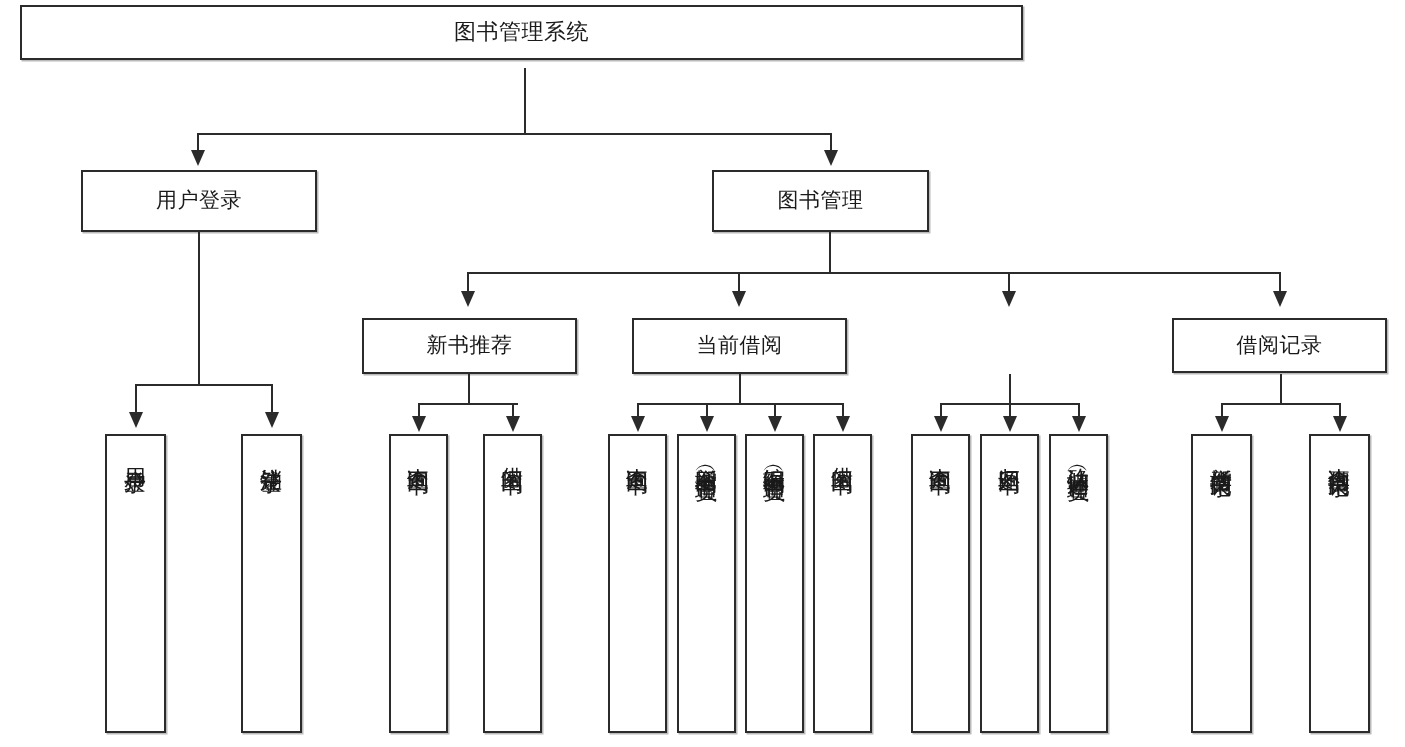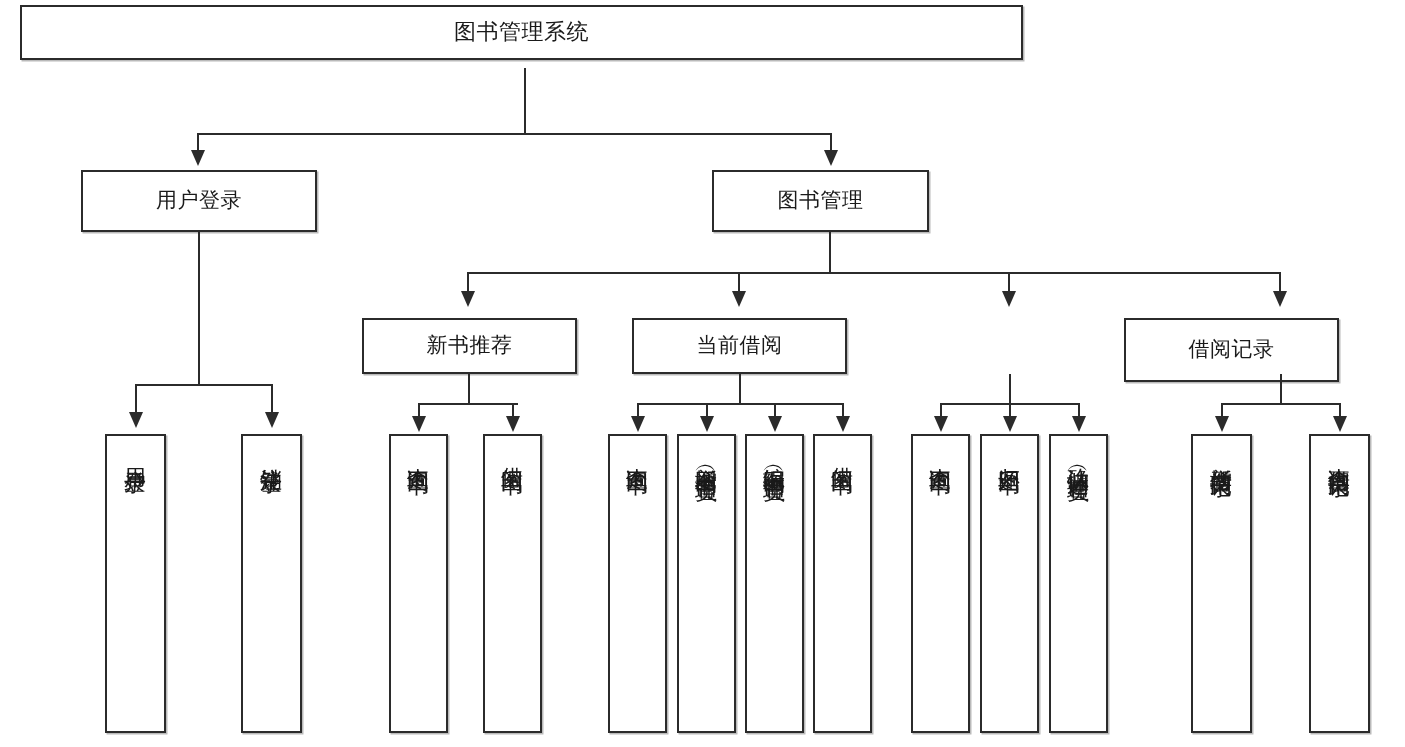--- a/index.html
+++ b/index.html
@@ -121,21 +121,21 @@
   <div class="arrow" style="left:1002px; top:291px;"></div>
   <div class="ln v" style="left:1279px; top:272px; height:20px;"></div>
   <div class="arrow" style="left:1273px; top:291px;"></div>
 
   <div class="node horiz" style="left:362px; top:318px; width:215px; height:56px;align-items:center;">
     <span class="label">新书推荐</span>
   </div>
   <div class="node horiz" style="left:632px; top:318px; width:215px; height:56px;">
     <span class="label">当前借阅</span>
   </div>
-  <div class="node horiz" style="left:1124px; top:318px; width:215px; height:64px;">
+  <div class="node horiz" style="left:1172px; top:318px; width:215px; height:55px;">
     <span class="label">借阅记录</span>
   </div>
 
   <div class="ln v" style="left:468px; top:374px; height:30px;"></div>
   <div class="ln h" style="left:418px; top:403px; width:100px;"></div>
   <div class="ln v" style="left:418px; top:403px; height:14px;"></div>
   <div class="arrow" style="left:412px; top:416px;"></div>
   <div class="ln v" style="left:512px; top:403px; height:14px;"></div>
   <div class="arrow" style="left:506px; top:416px;"></div>
 

